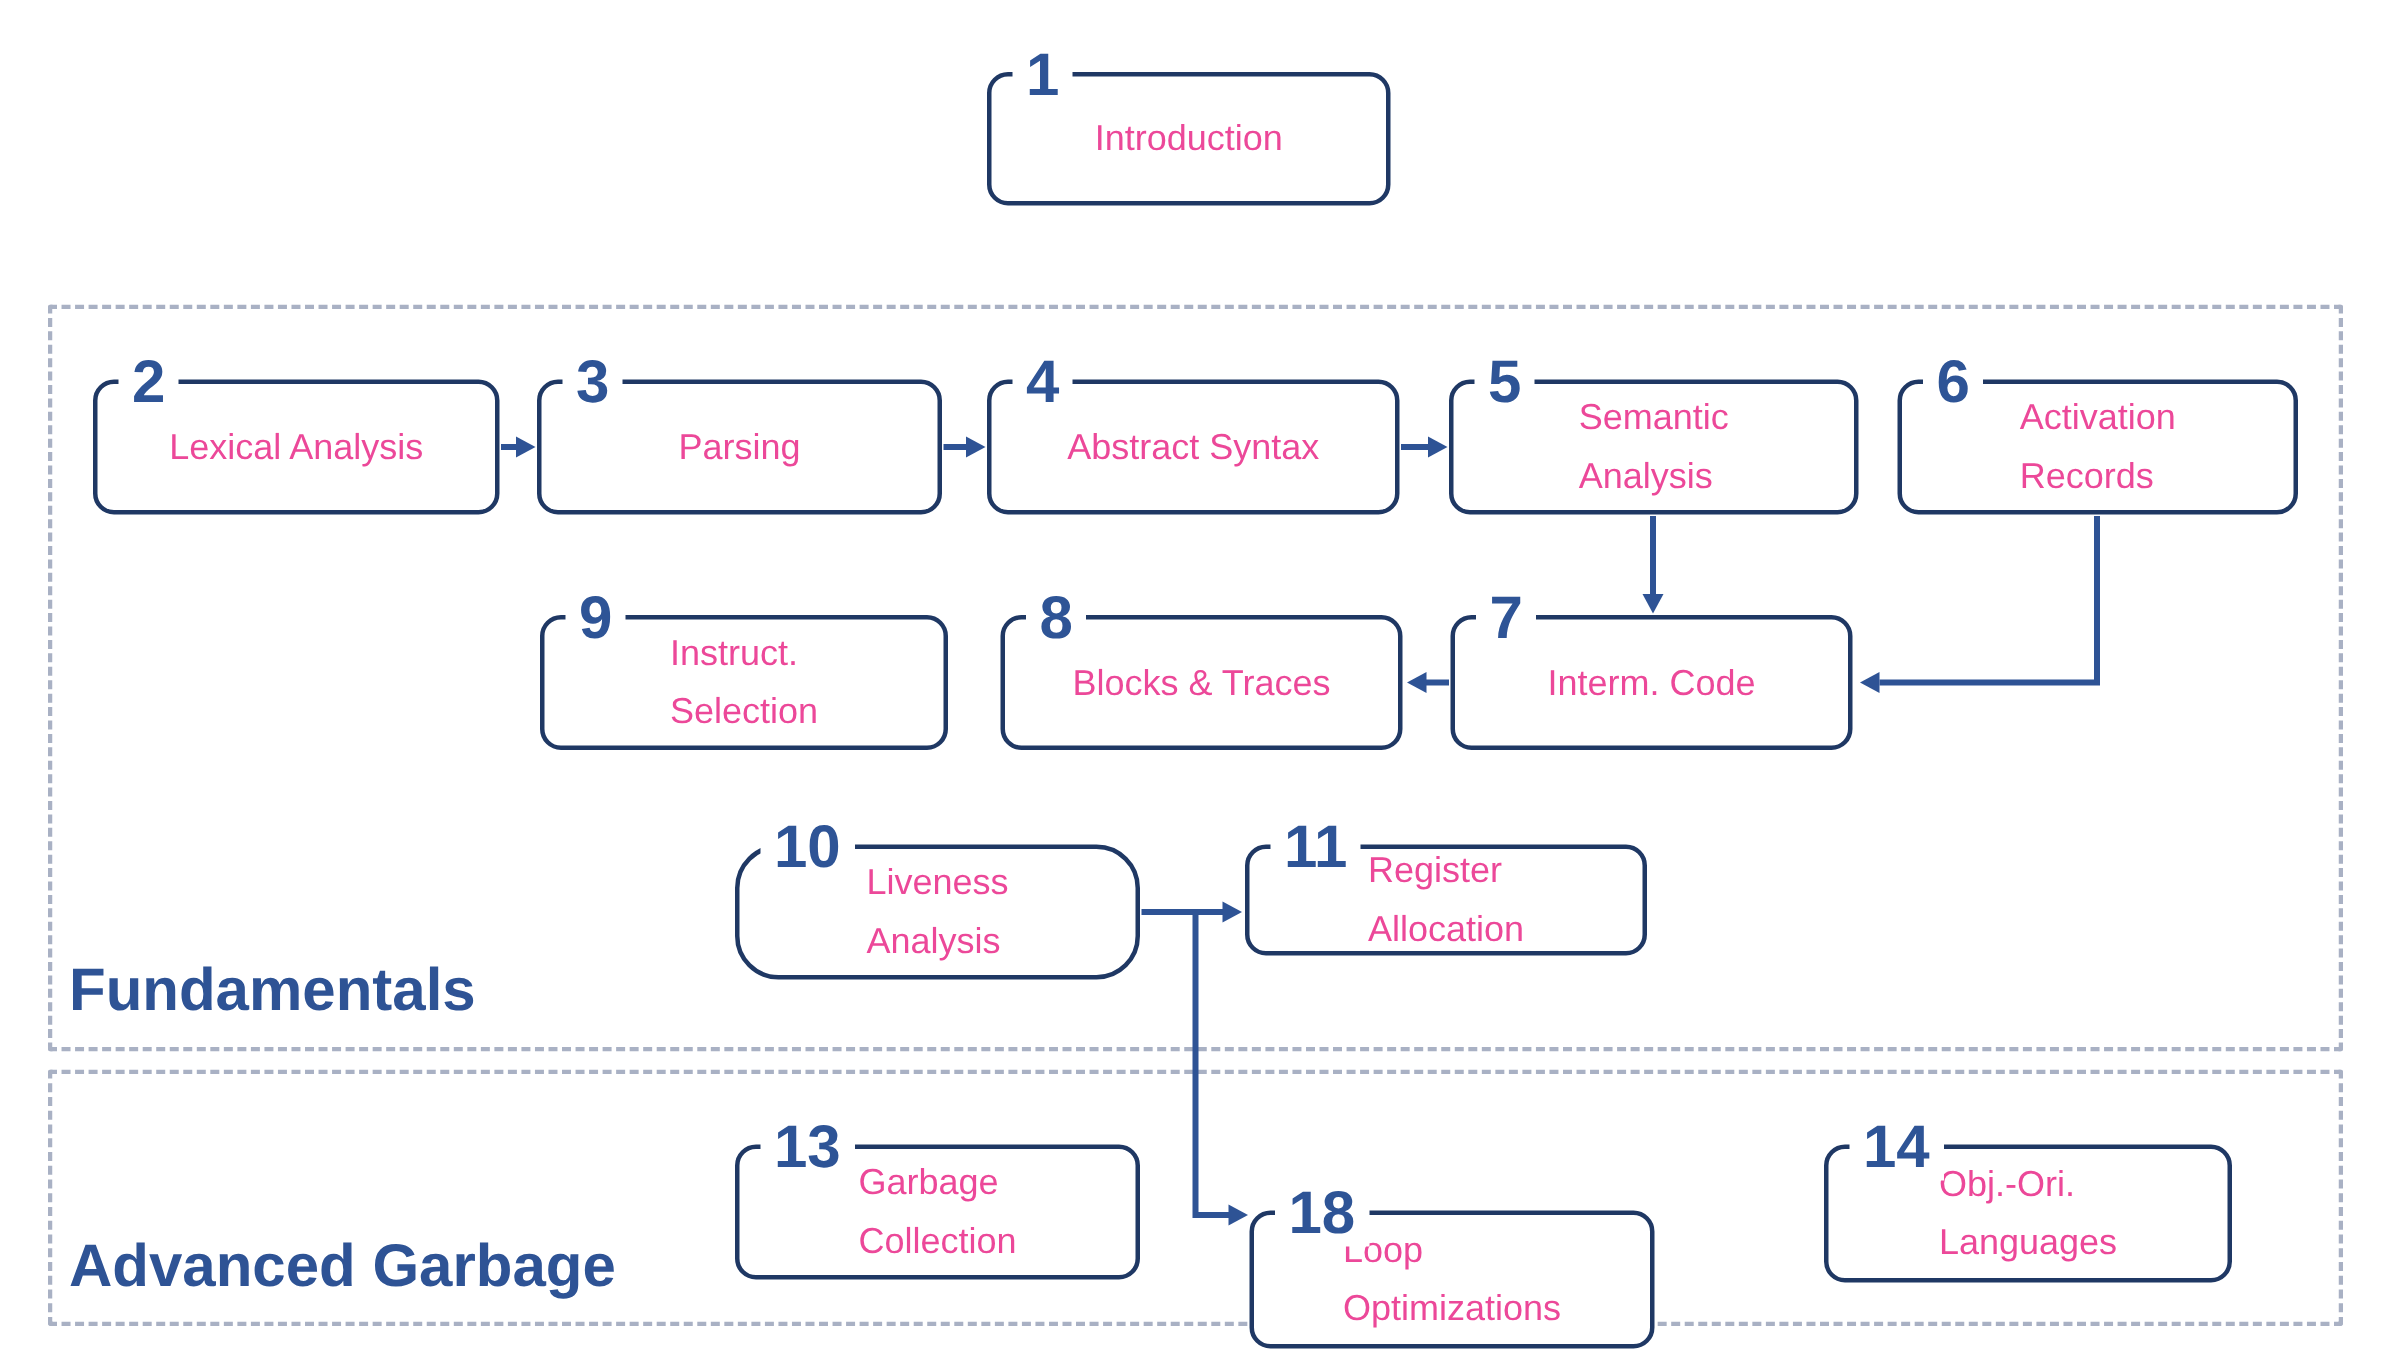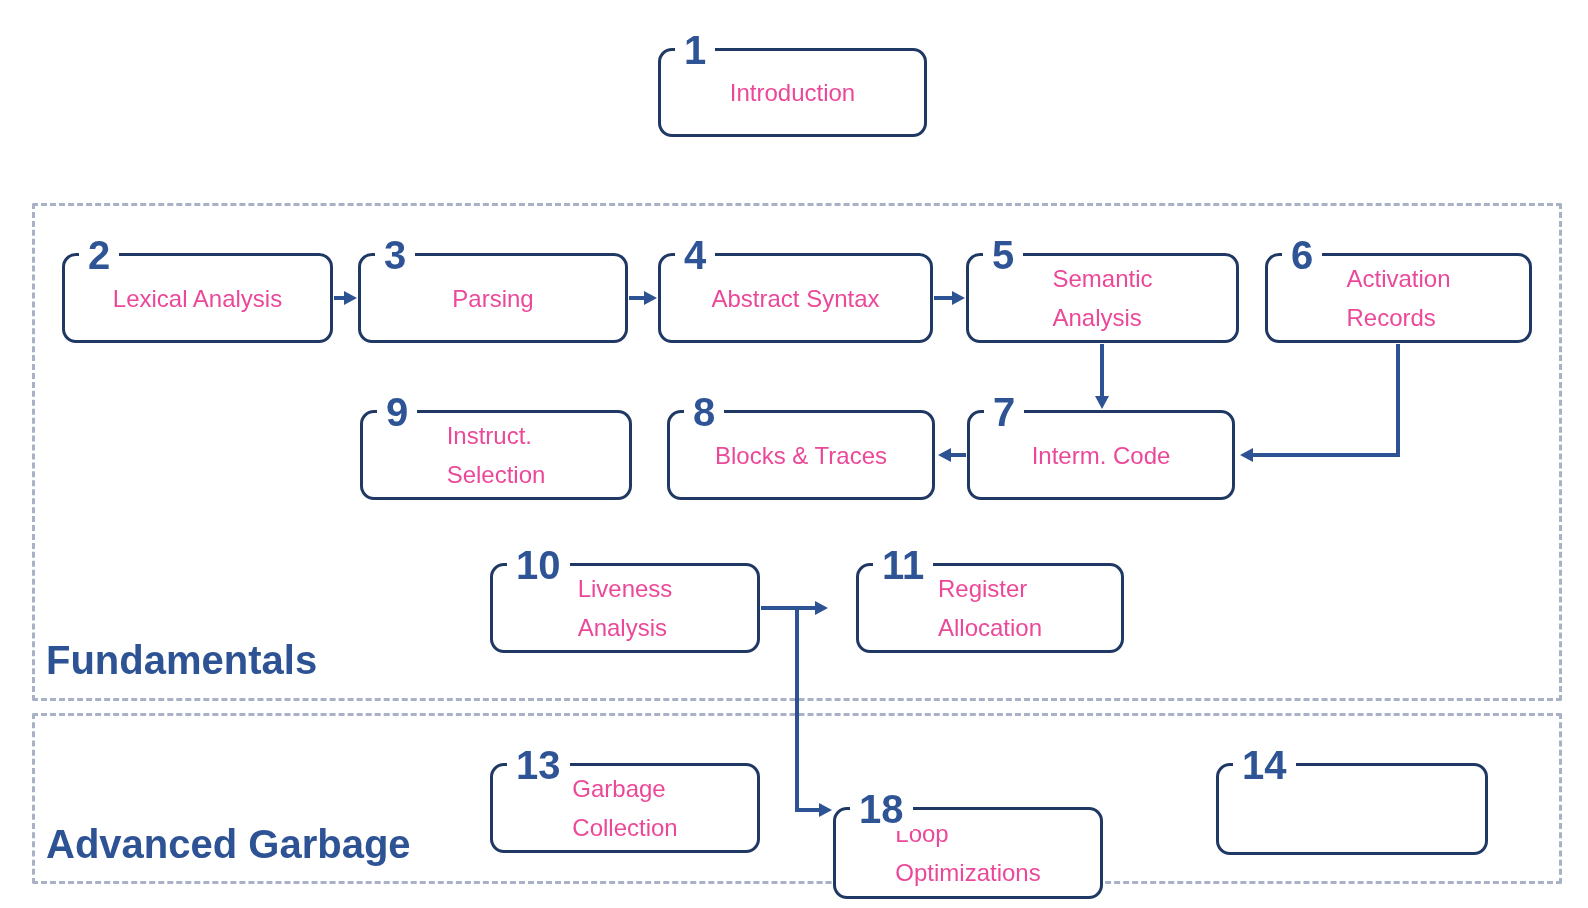--- a/index.html
+++ b/index.html
@@ -167,41 +167,43 @@
   <div class="node" style="left:667px; top:410px; width:268px; height:90px;">
     <span class="num">8</span>
     <span class="label">Blocks &amp; Traces</span>
   </div>
 
   <div class="node" style="left:967px; top:410px; width:268px; height:90px;">
     <span class="num">7</span>
     <span class="label">Interm. Code</span>
   </div>
 
-  <div class="node" style="left:490px; top:563px; width:270px; height:90px;">
+  <div class="node" style="left:490px; top:563px; width:270px; height:90px;border-radius:29px;">
     <span class="num">10</span>
     <span class="label">Liveness
 Analysis</span>
   </div>
 
-  <div class="node" style="left:856px; top:563px; width:268px; height:90px;">
+  <div class="node" style="left:830px; top:563px; width:268px; height:74px;">
     <span class="num">11</span>
     <span class="label">Register
 Allocation</span>
   </div>
 
   <div class="node" style="left:490px; top:763px; width:270px; height:90px;">
     <span class="num">13</span>
     <span class="label">Garbage
 Collection</span>
   </div>
 
   <div class="node" style="left:833px; top:807px; width:270px; height:92px;">
     <span class="num">18</span>
     <span class="label">Loop
 Optimizations</span>
   </div>
 
   <div class="node" style="left:1168px; top:763px; width:272px; height:92px;margin-left:48px;">
     <span class="num">14</span>
+    <span class="label">Obj.-Ori.
+Languages</span>
   </div>
 
 </div>
 
 </body></html>

